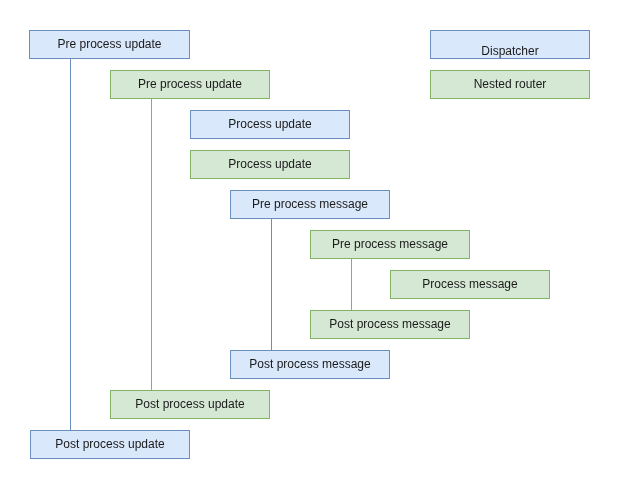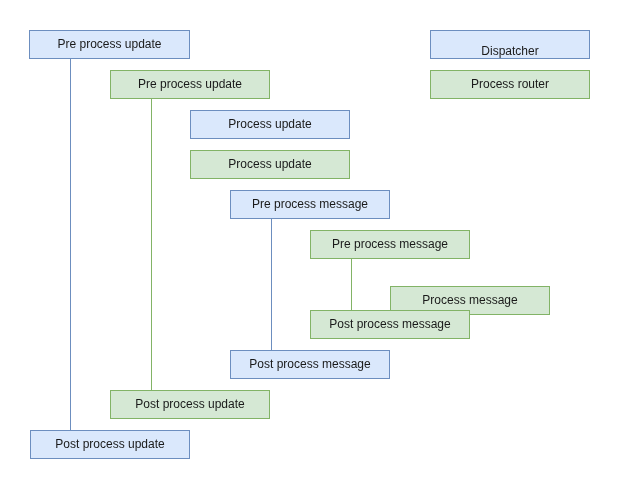--- a/index.html
+++ b/index.html
@@ -78,37 +78,37 @@
       </div>
       <div class="node nested" style="left: 190px; top: 150px; width: 160px; height: 29px;">
         <span>Process update</span>
       </div>
       <div class="node dispatcher" style="left: 230px; top: 190px; width: 160px; height: 29px;">
         <span>Pre process message</span>
       </div>
       <div class="node nested" style="left: 310px; top: 230px; width: 160px; height: 29px;">
         <span>Pre process message</span>
       </div>
-      <div class="node nested" style="left: 390px; top: 286px; width: 160px; height: 29px;">
+      <div class="node nested" style="left: 390px; top: 270px; width: 160px; height: 29px;">
         <span>Process message</span>
       </div>
       <div class="node nested" style="left: 310px; top: 310px; width: 160px; height: 29px;">
         <span>Post process message</span>
       </div>
       <div class="node dispatcher" style="left: 230px; top: 350px; width: 160px; height: 29px;">
         <span>Post process message</span>
       </div>
       <div class="node nested" style="left: 110px; top: 390px; width: 160px; height: 29px;">
         <span>Post process update</span>
       </div>
       <div class="node dispatcher" style="left: 30px; top: 430px; width: 160px; height: 29px;">
         <span>Post process update</span>
       </div>
     </div>
   <div id="legend-layer">
       <div class="node dispatcher" style="left: 430px; top: 30px; width: 160px; height: 29px; align-items: flex-end;">
         <span>Dispatcher</span>
       </div>
       <div class="node nested" style="left: 430px; top: 70px; width: 160px; height: 29px;">
-        <span>Process router</span>
+        <span>Nested router</span>
       </div>
     </div>
 </div>
 
 </body></html>

